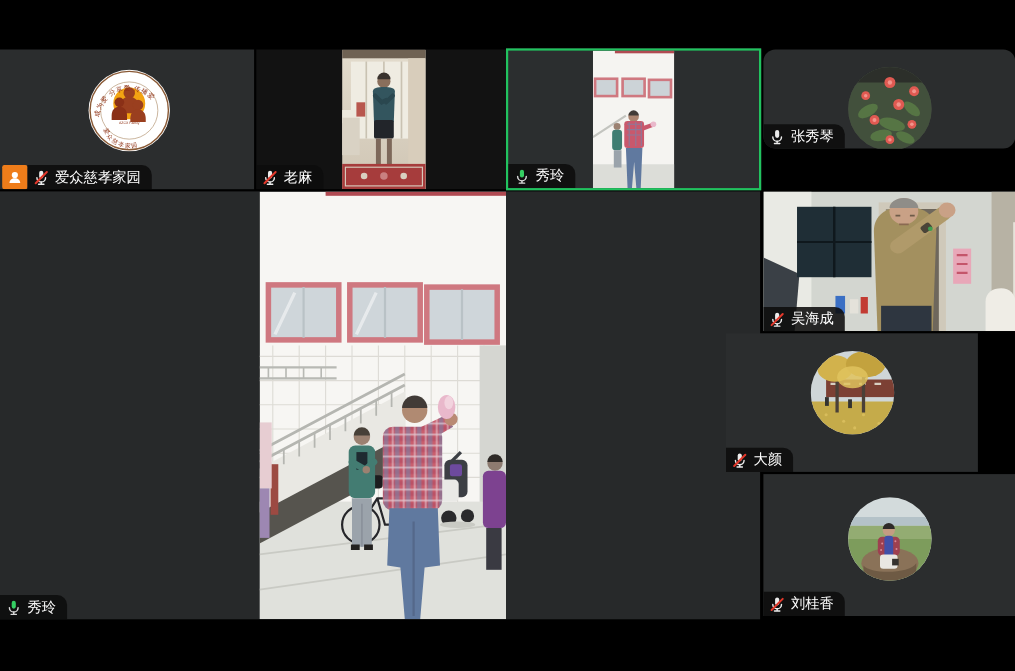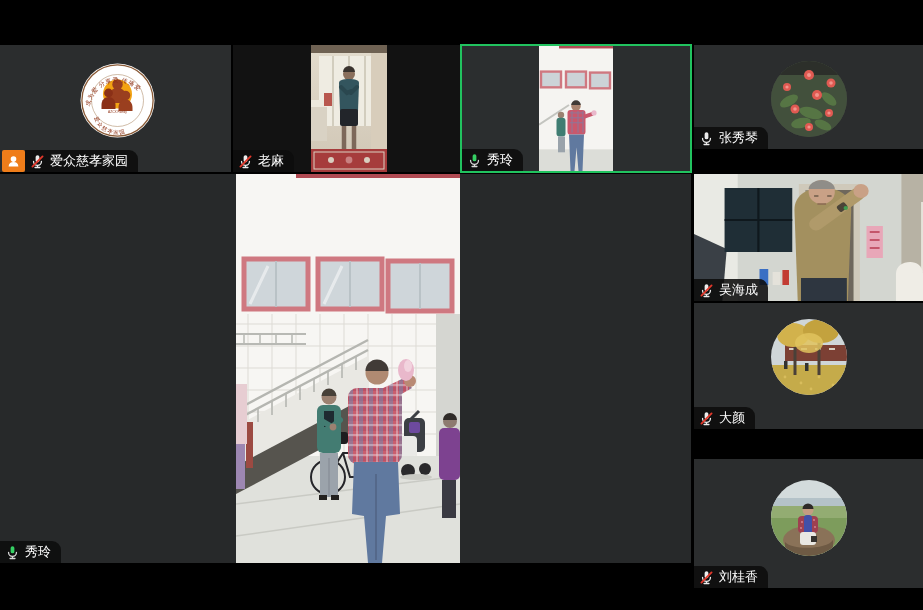--- a/index.html
+++ b/index.html
@@ -163,21 +163,21 @@
     <svg class="mic active" viewBox="0 0 16 16">
       <rect class="body" x="6" y="1.3" width="4" height="7.6" rx="2"></rect>
       <path class="stand" d="M3.8 8a4.2 4.2 0 0 0 8.4 0"></path>
       <path class="stand" d="M8 12.4v2M5.4 14.4h5.2"></path>
       <line class="slash" x1="2.6" y1="13.4" x2="13.4" y2="2.6"></line>
     </svg>
     <span>秀玲</span>
   </div>
 </div>
 
-<div class="tile" style="left:694px;top:45px;width:229px;height:104px;">
+<div class="tile" style="left:694px;top:45px;width:229px;height:90px;border-radius:11px;">
   <div class="avatar">
     <svg viewBox="0 0 76 76" width="76" height="76">
       <rect width="76" height="76" fill="#42503c"></rect>
       <rect width="76" height="14" fill="#2c2f2a"></rect>
       <g fill="#567544">
         <ellipse cx="18" cy="40" rx="10" ry="5" transform="rotate(-30 18 40)"></ellipse>
         <ellipse cx="40" cy="52" rx="12" ry="5.5" transform="rotate(15 40 52)"></ellipse>
         <ellipse cx="58" cy="38" rx="9" ry="4.5" transform="rotate(40 58 38)"></ellipse>
         <ellipse cx="30" cy="62" rx="10" ry="5" transform="rotate(-12 30 62)"></ellipse>
         <ellipse cx="52" cy="64" rx="9" ry="4.5" transform="rotate(25 52 64)"></ellipse>
@@ -350,21 +350,21 @@
     <svg class="mic muted" viewBox="0 0 16 16">
       <rect class="body" x="6" y="1.3" width="4" height="7.6" rx="2"></rect>
       <path class="stand" d="M3.8 8a4.2 4.2 0 0 0 8.4 0"></path>
       <path class="stand" d="M8 12.4v2M5.4 14.4h5.2"></path>
       <line class="slash" x1="2.6" y1="13.4" x2="13.4" y2="2.6"></line>
     </svg>
     <span>吴海成</span>
   </div>
 </div>
 
-<div class="tile" style="left:694px;top:303px;width:229px;height:126px;">
+<div class="tile" style="left:660px;top:303px;width:229px;height:126px;">
   <div class="avatar">
     <svg viewBox="0 0 76 76" width="76" height="76">
       <rect width="76" height="76" fill="#cfd6d8"></rect>
       <rect x="14" y="26" width="62" height="16" fill="#7c4034"></rect>
       <path d="M18 30h6M30 30h6M44 30h6M58 30h6" stroke="#d8cfc2" stroke-width="2"></path>
       <rect x="0" y="46" width="76" height="30" fill="#c5ab4a"></rect>
       <g stroke="#4a4038" stroke-width="3">
         <path d="M24 18v38M48 14v42M48 24l10-8M24 26l-8-7"></path>
       </g>
       <g>
@@ -389,21 +389,21 @@
     <svg class="mic muted" viewBox="0 0 16 16">
       <rect class="body" x="6" y="1.3" width="4" height="7.6" rx="2"></rect>
       <path class="stand" d="M3.8 8a4.2 4.2 0 0 0 8.4 0"></path>
       <path class="stand" d="M8 12.4v2M5.4 14.4h5.2"></path>
       <line class="slash" x1="2.6" y1="13.4" x2="13.4" y2="2.6"></line>
     </svg>
     <span>大颜</span>
   </div>
 </div>
 
-<div class="tile" style="left:694px;top:431px;width:229px;height:129px;margin-top:28px;">
+<div class="tile" style="left:694px;top:431px;width:229px;height:129px;">
   <div class="avatar" style="top:21px;">
     <svg viewBox="0 0 76 76" width="76" height="76">
       <rect width="76" height="76" fill="#d3dbdc"></rect>
       <rect x="0" y="18" width="76" height="8" fill="#b4c2c8"></rect>
       <rect x="0" y="26" width="76" height="12" fill="#93ac72"></rect>
       <rect x="0" y="38" width="76" height="38" fill="#7d9c5c"></rect>
       <ellipse cx="38" cy="60" rx="26" ry="14" fill="#8a7258"></ellipse>
       <path d="M14 62c6 8 42 8 48-2l0 16-48 0z" fill="#6e5a44"></path>
       <g>
         <circle cx="37" cy="30" r="5.5" fill="#c49c82"></circle>

